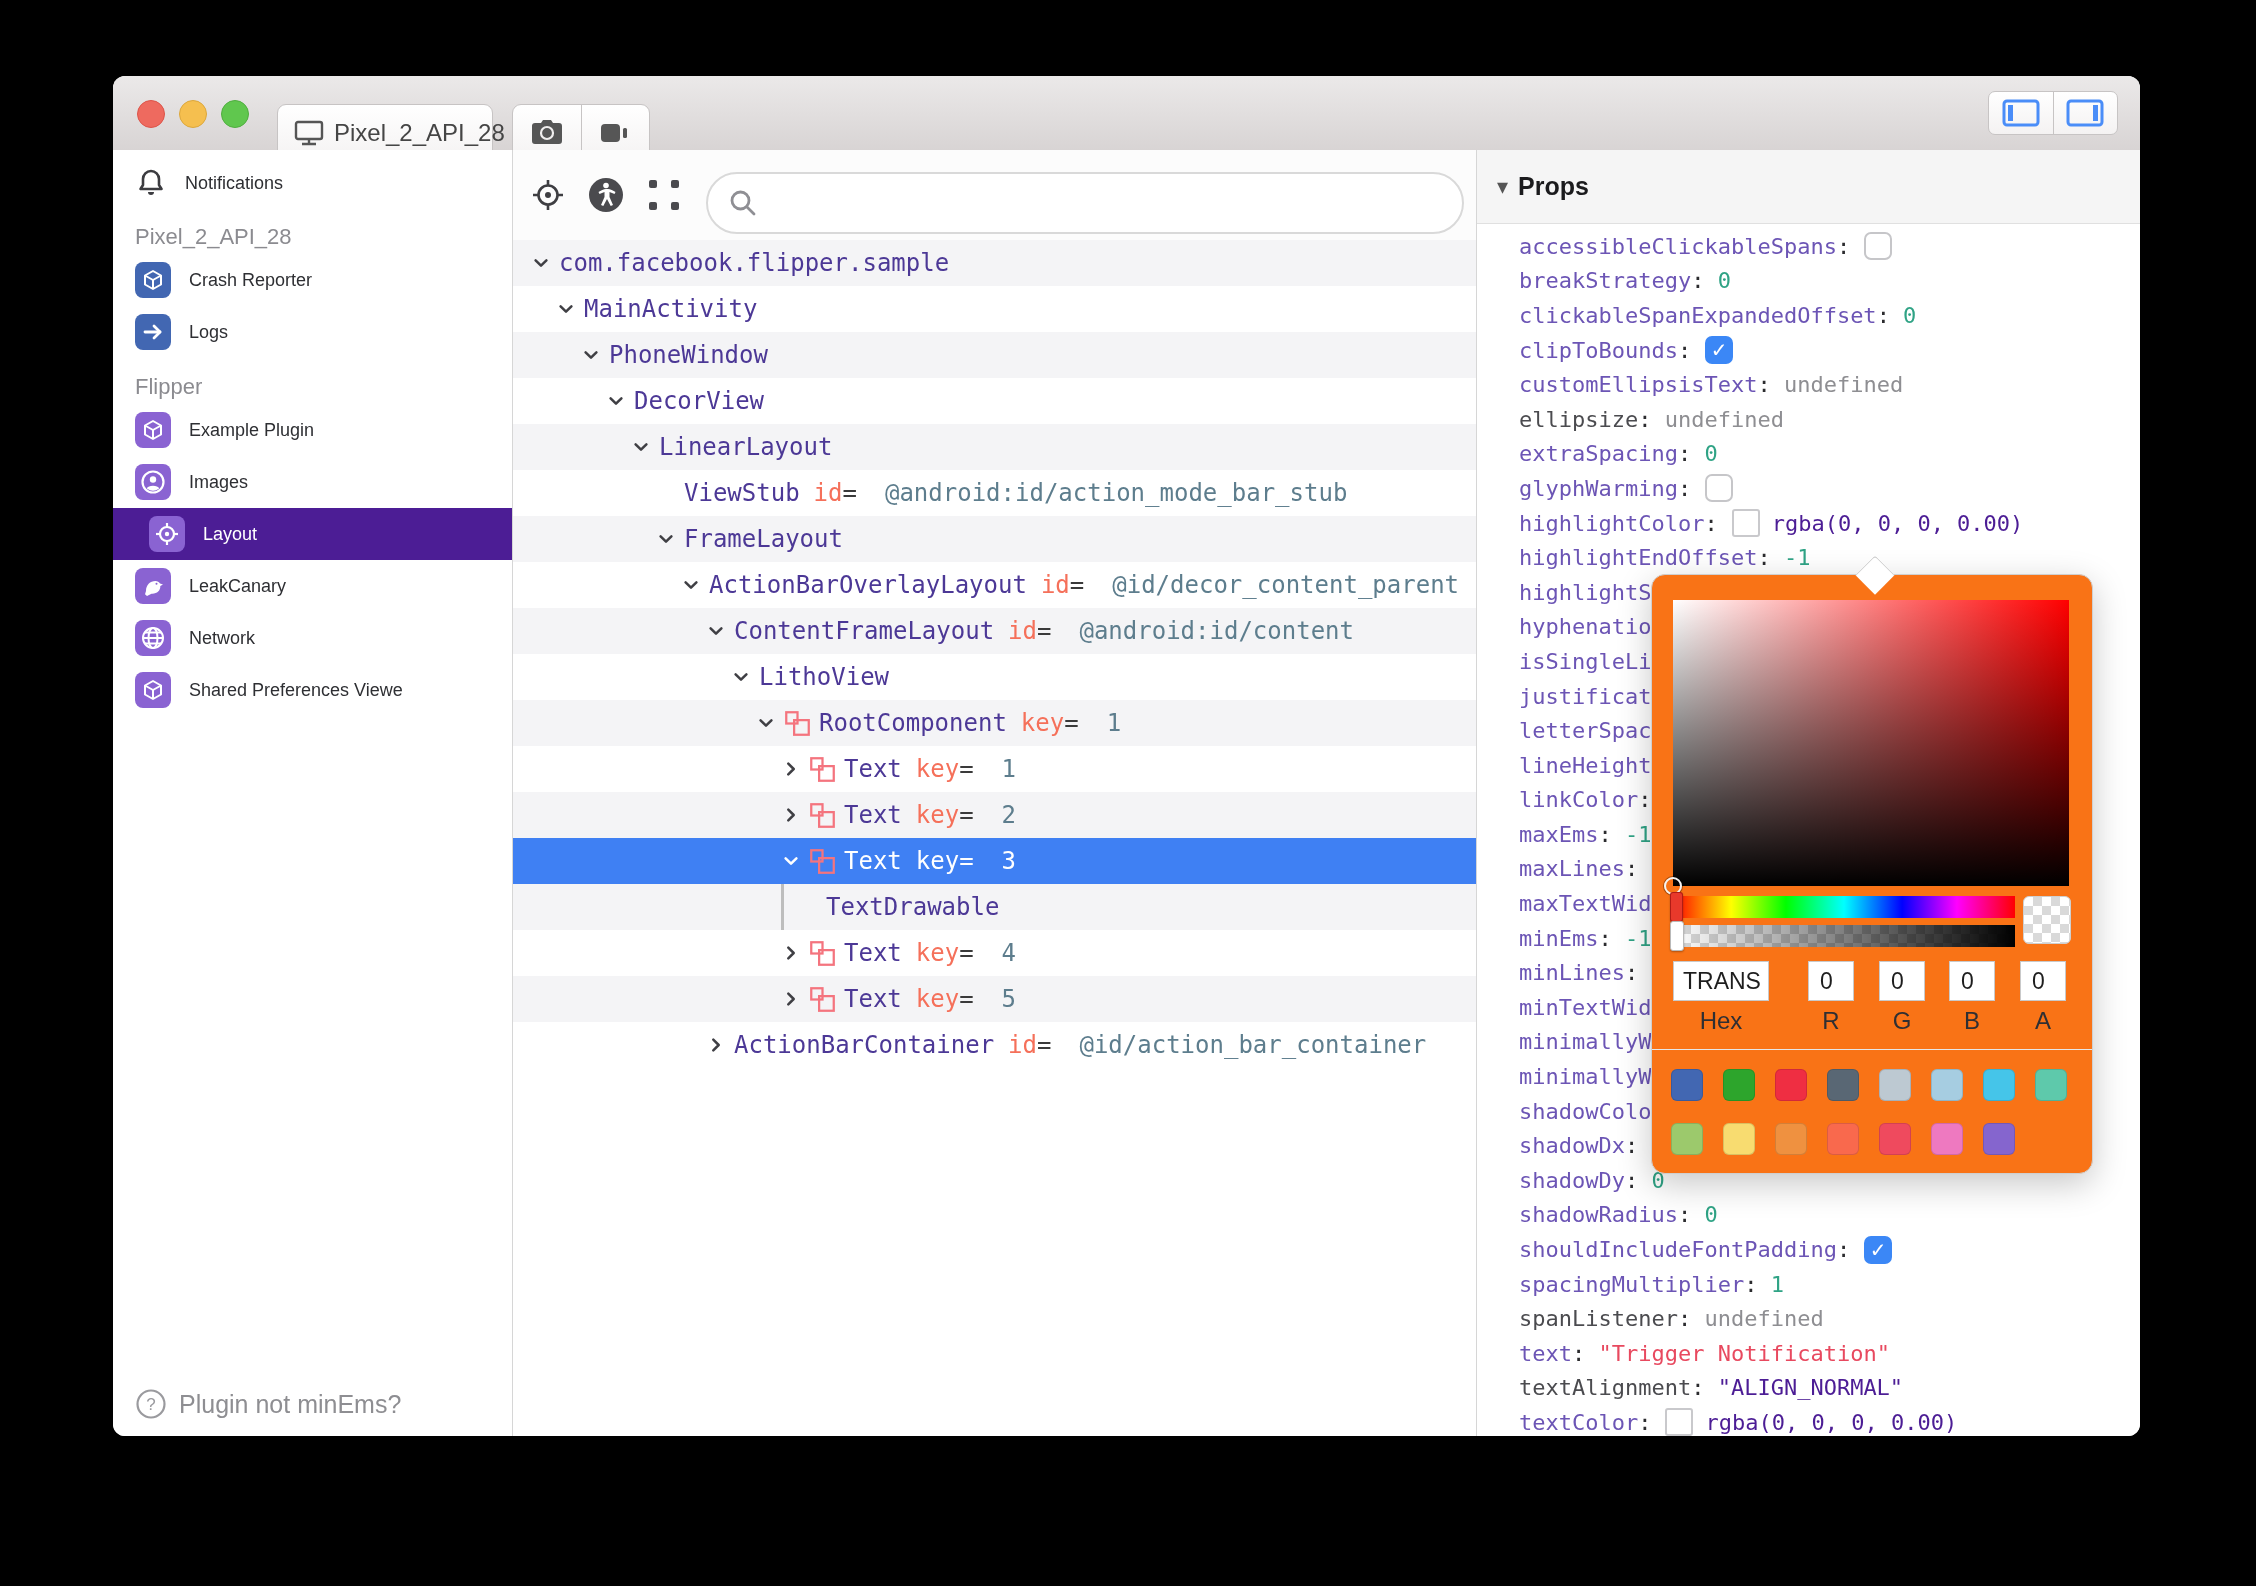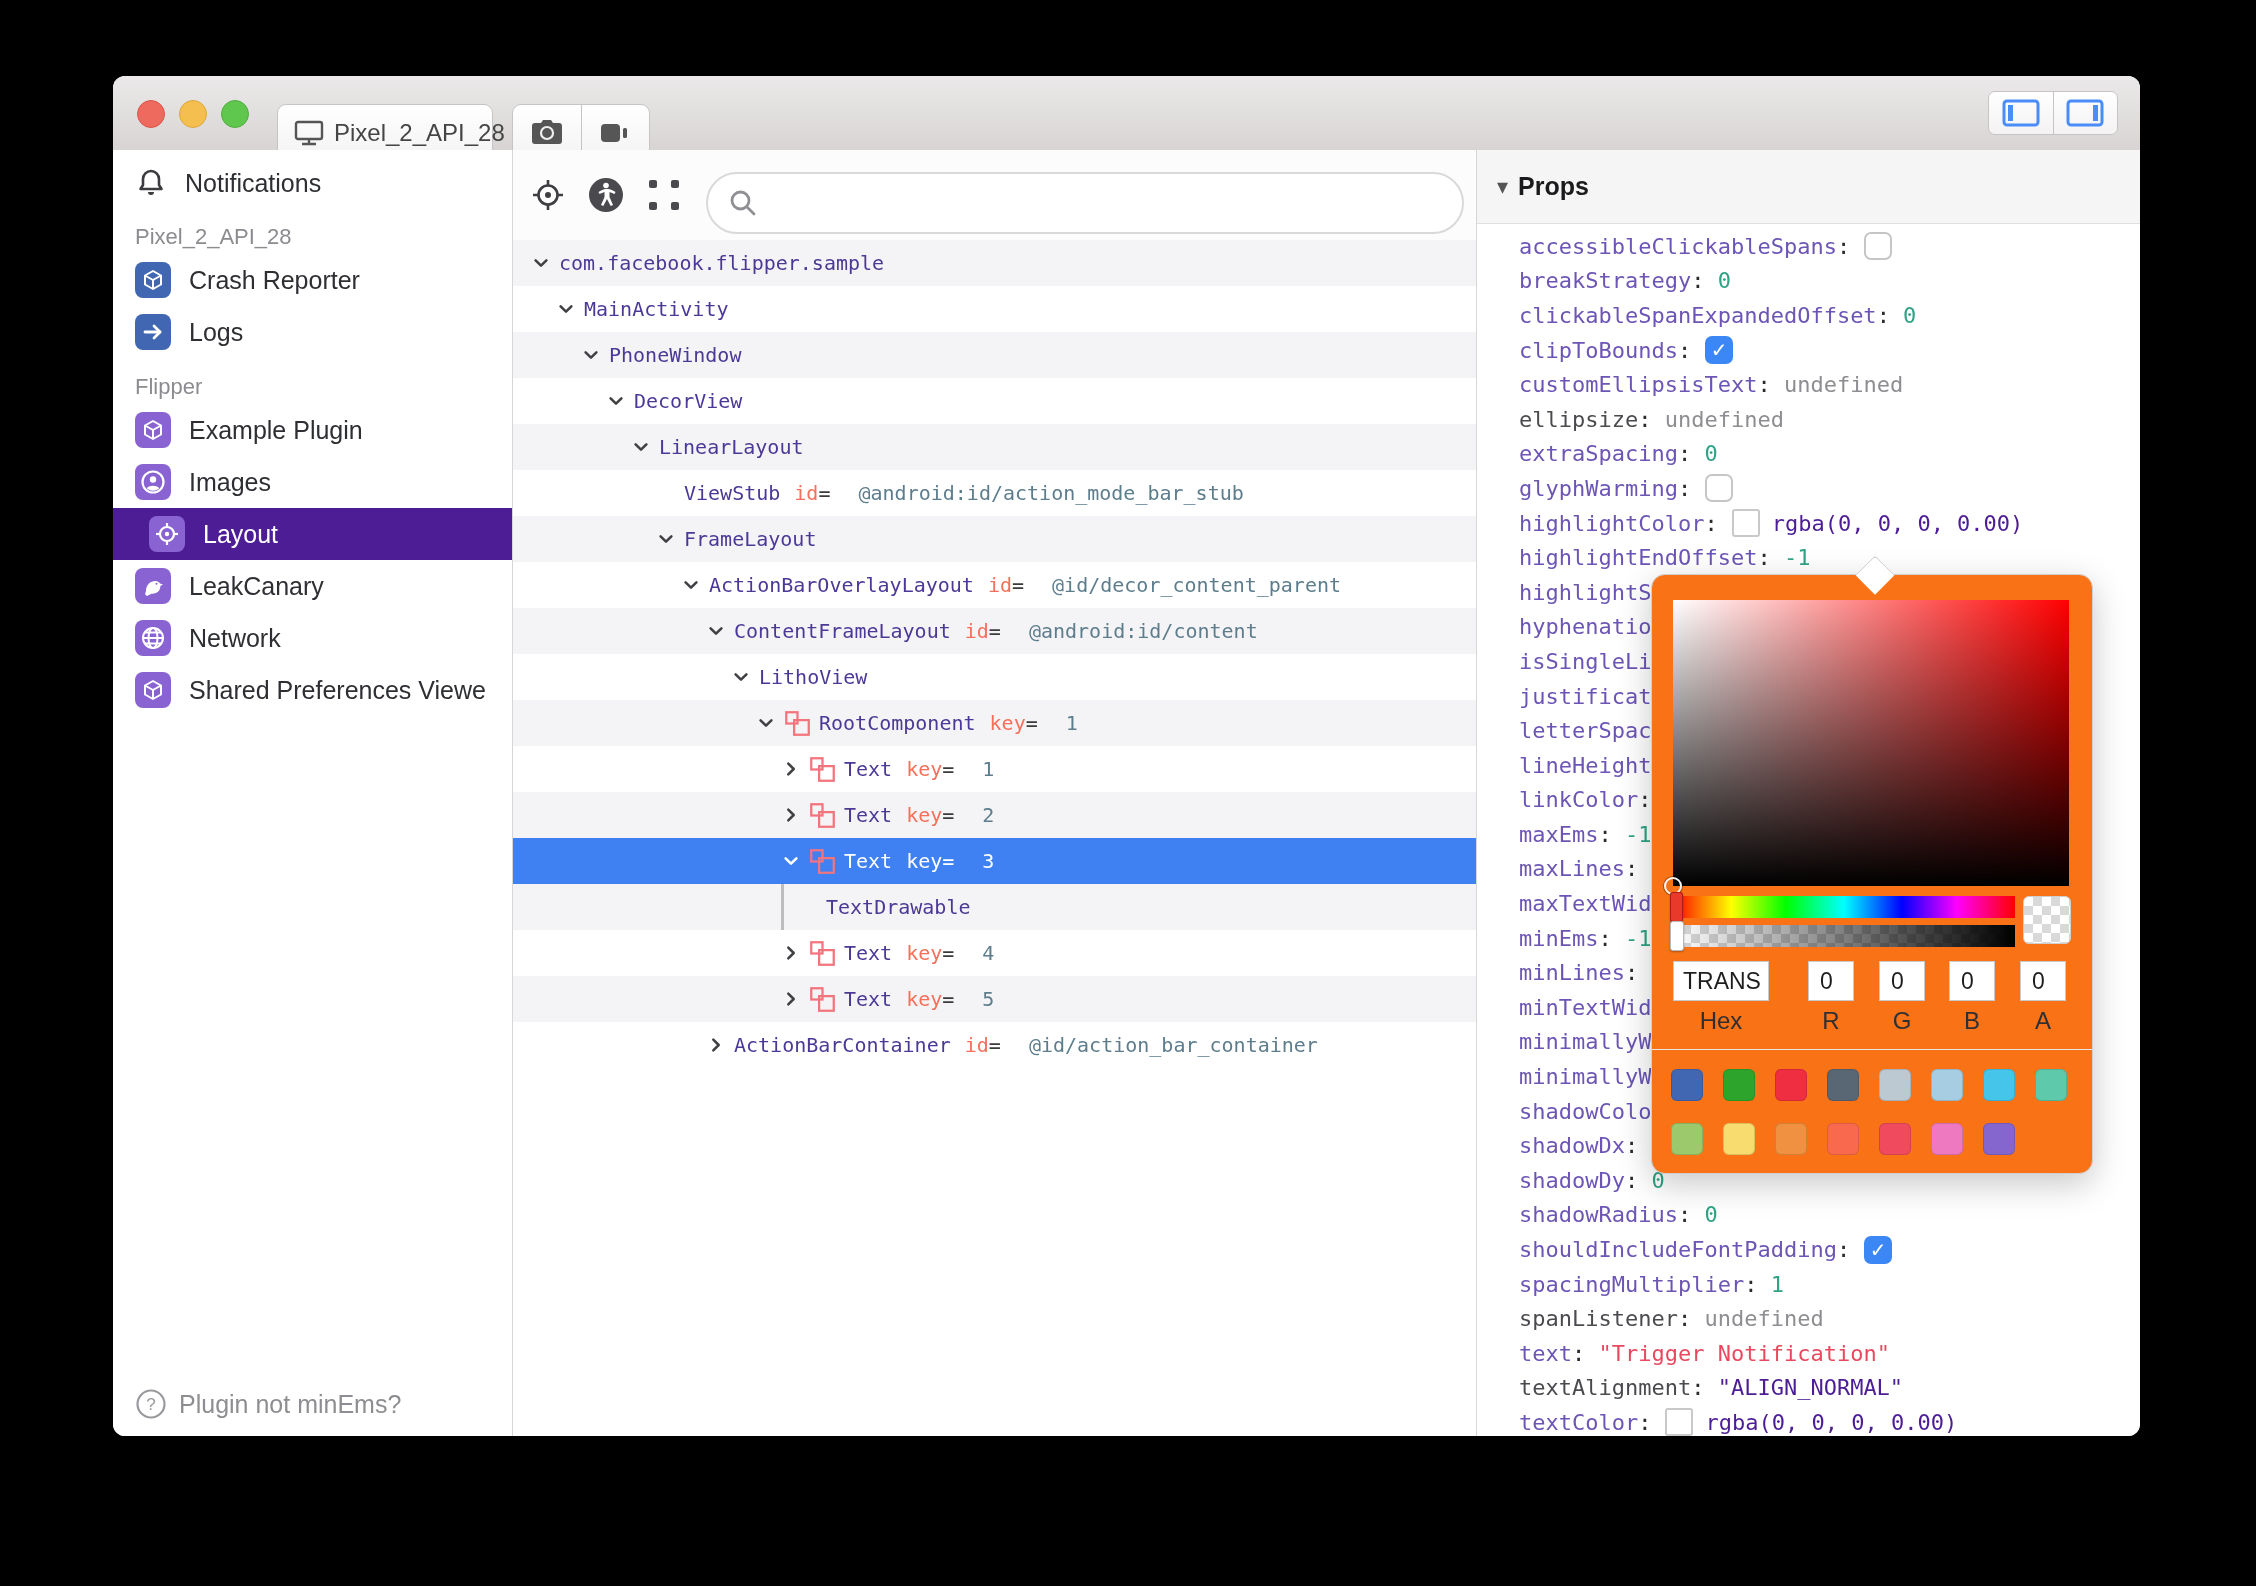--- a/index.html
+++ b/index.html
@@ -17,35 +17,35 @@
   .cam-group{left:399px;width:138px;padding:0;}
   .cam-cell{flex:1;display:flex;align-items:center;justify-content:center;height:100%;}
   .cam-cell:first-child{border-right:1px solid #c7c4c4;}
   .toggle-group{left:1875px;top:15px;height:44px;width:130px;border-radius:7px;}
   .toggle-cell{flex:1;display:flex;align-items:center;justify-content:center;height:100%;}
   .toggle-cell:first-child{border-right:1px solid #c7c4c4;}
   
   .content{position:absolute;left:0;top:74px;right:0;bottom:0;}
   
   .sidebar{position:absolute;left:0;top:0;bottom:0;width:400px;background:#fff;border-right:1px solid #d6d6d6;box-sizing:border-box;overflow:hidden;}
-  .side-item{display:flex;align-items:center;gap:18px;height:52px;padding-left:22px;font-size:25px;color:#2e2f33;cursor:default;}
+  .side-item{display:flex;align-items:center;gap:18px;height:52px;padding-left:22px;font-size:18px;color:#2e2f33;cursor:default;}
   .side-item.notif{margin-top:8px;height:50px;}
   .side-item.sel{background:#4c1d95;color:#fff;padding-left:36px;}
   .side-label{padding:16px 0 4px 22px;font-size:22px;color:#8b8b90;}
   .tile{width:36px;height:36px;border-radius:8px;display:flex;align-items:center;justify-content:center;flex:none;}
   .side-footer{position:absolute;left:22px;bottom:16px;display:flex;align-items:center;gap:12px;font-size:25px;color:#8e8e92;}
   
   .tree-panel{position:absolute;left:400px;top:0;bottom:0;width:964px;background:#fff;border-right:1px solid #d6d6d6;box-sizing:border-box;overflow:hidden;}
   .tree-toolbar{position:absolute;left:0;top:0;right:0;height:90px;background:#fcfcfc;border-bottom:1px solid #e5e5e5;}
   .tt-icon{position:absolute;top:26px;width:38px;height:38px;display:flex;align-items:center;justify-content:center;}
   .searchbox{position:absolute;left:193px;top:22px;width:758px;height:62px;border:2px solid #d9d9d9;border-radius:32px;background:#fff;box-sizing:border-box;display:flex;align-items:center;padding:0 20px;gap:12px;}
   .searchbox input{border:none;outline:none;flex:1;font-size:26px;font-family:"Liberation Sans",sans-serif;color:#333;background:transparent;}
   .searchbox input::placeholder{color:#b3b3b8;}
   .tree-rows{position:absolute;left:0;top:90px;right:0;bottom:0;}
-  .tree-row{height:46px;display:flex;align-items:center;font-family:"DejaVu Sans Mono",monospace;font-size:20px;color:#4c3896;box-sizing:border-box;white-space:pre;}
+  .tree-row{height:46px;display:flex;align-items:center;font-family:"DejaVu Sans Mono",monospace;font-size:24px;color:#4c3896;box-sizing:border-box;white-space:pre;}
   .tree-row.stripe{background:#f4f4f6;}
   .tree-row.sel{background:#3f80f3;}
   .tree-row.sel .t-name,.tree-row.sel .t-key,.tree-row.sel .t-eq,.tree-row.sel .t-val{color:#fff;}
   .tree-row.sel .chev{color:#fff;}
   .chev{width:20px;height:20px;margin-right:8px;color:#3f3f44;flex:none;display:flex;align-items:center;justify-content:center;}
   .chev-sp{width:28px;flex:none;}
   .tbar{width:3px;height:46px;background:#bdbdbd;margin-right:42px;flex:none;}
   .licon{width:27px;height:27px;margin-right:8px;flex:none;display:flex;align-items:center;justify-content:center;}
   .t-name{color:#4c3896;}
   .t-key{color:#f5705a;margin-left:14px;}

